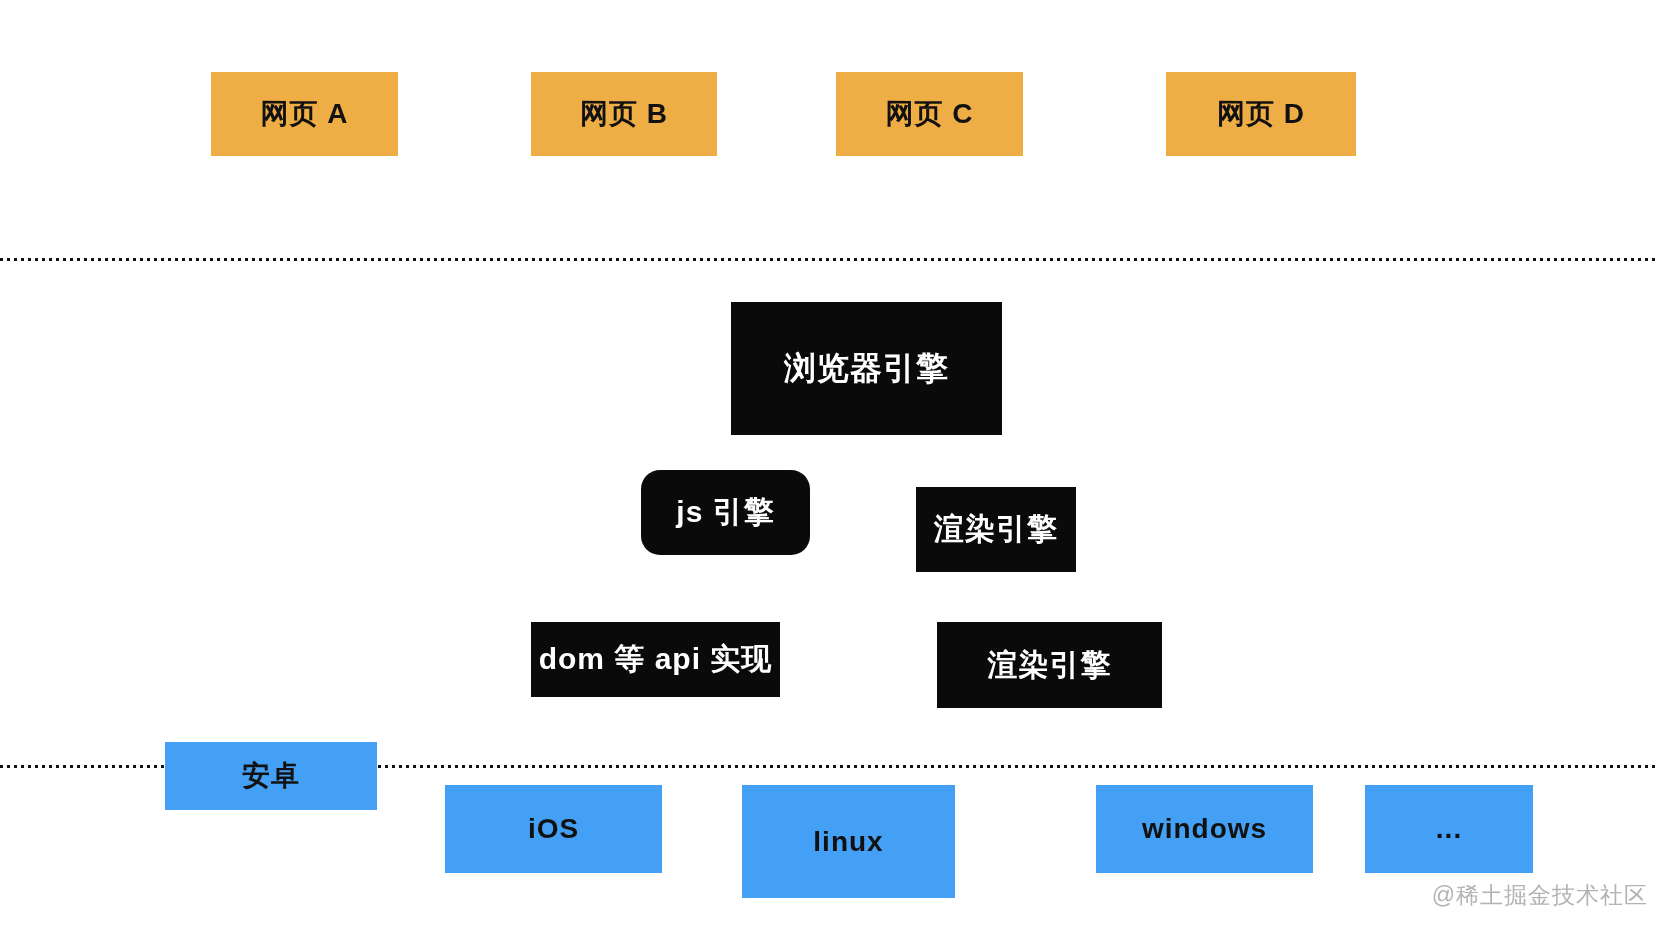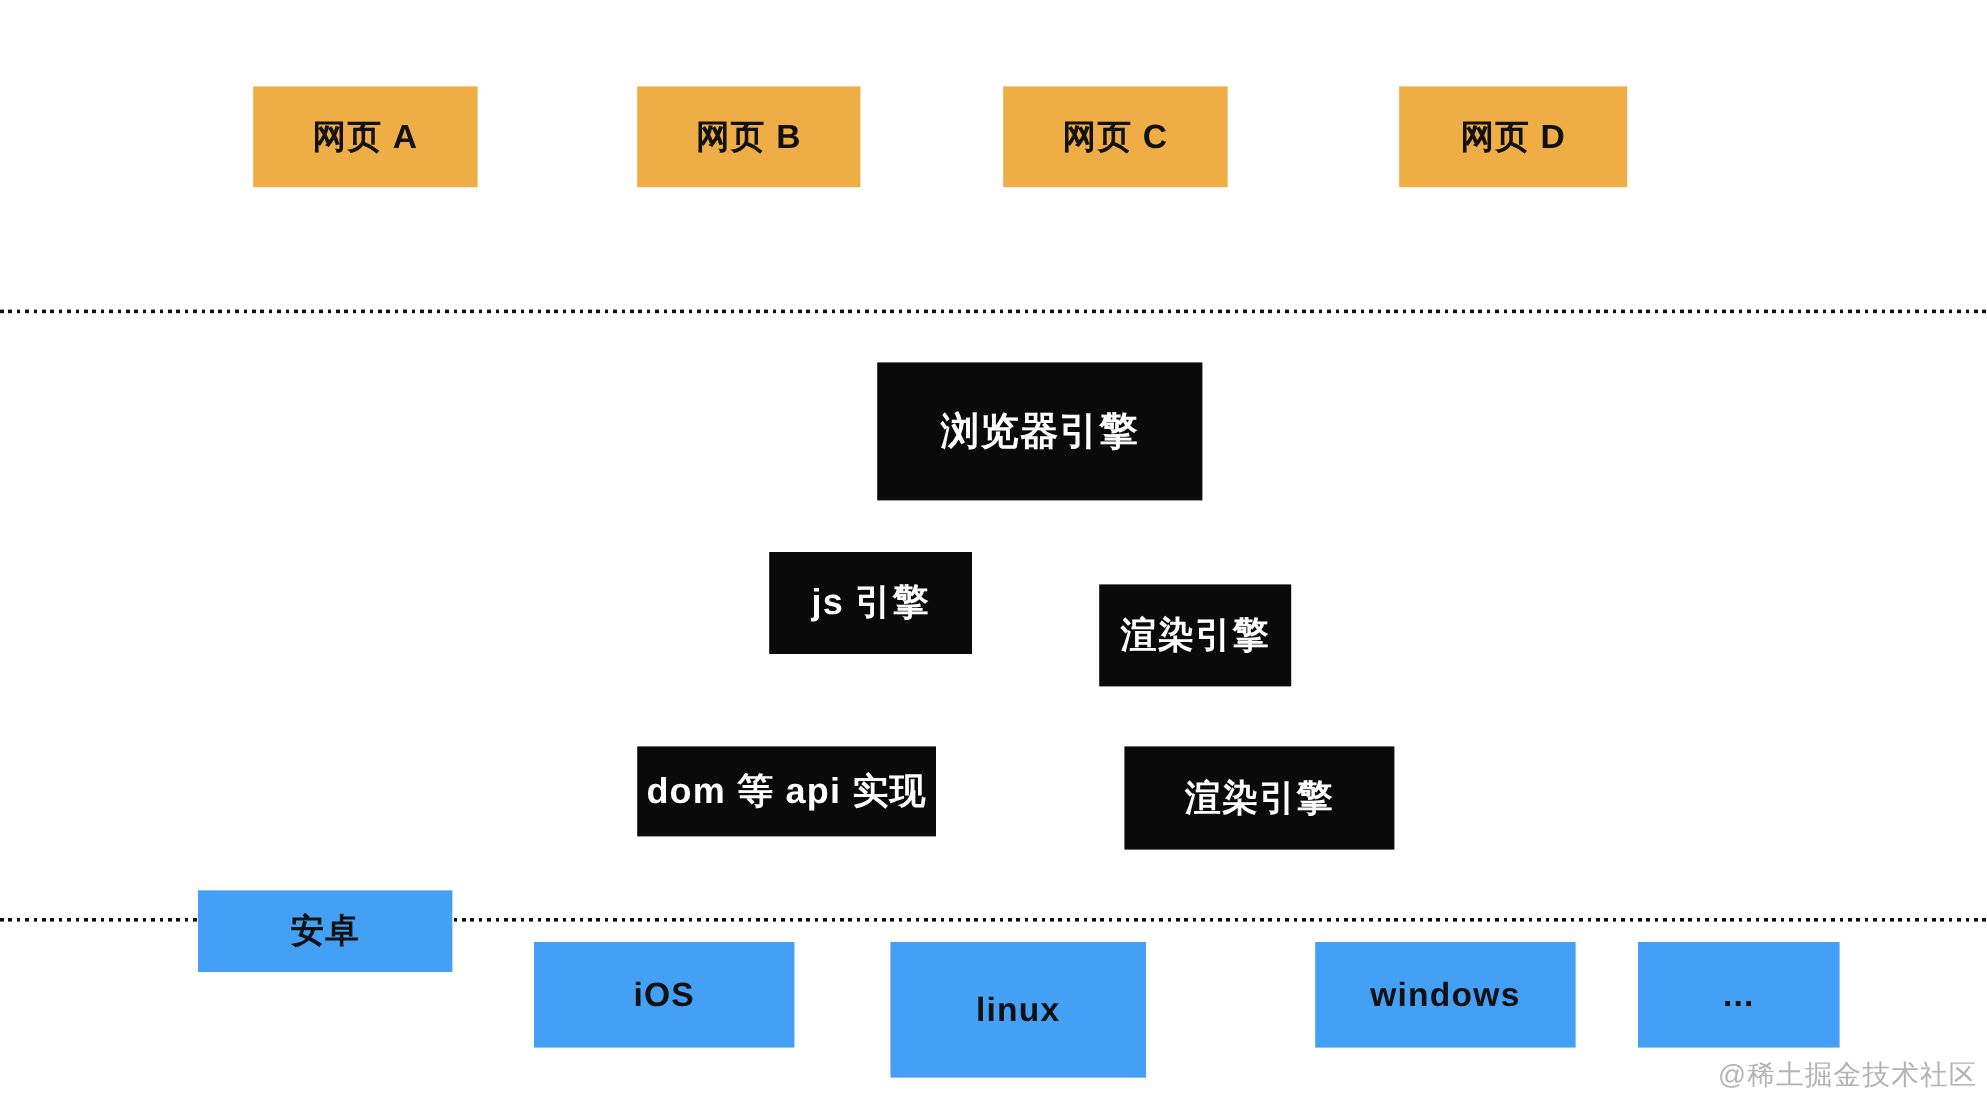--- a/index.html
+++ b/index.html
@@ -33,22 +33,22 @@
   }
   
   #wp-a{left:211px;top:72px;width:187px;height:84px;}
   #wp-b{left:531px;top:72px;width:186px;height:84px;}
   #wp-c{left:836px;top:72px;width:187px;height:84px;}
   #wp-d{left:1166px;top:72px;width:190px;height:84px;}
   
   #sep-1{top:258px;}
   #sep-2{top:765px;}
   
-  #browser-engine{left:731px;top:302px;width:271px;height:115px;font-size:32px;}
-  #js-engine{left:641px;top:460px;width:169px;height:85px;}
+  #browser-engine{left:731px;top:302px;width:271px;height:133px;font-size:32px;}
+  #js-engine{left:641px;top:470px;width:169px;height:85px;border-radius:19px;}
   #rendering-engine{left:916px;top:487px;width:160px;height:85px;}
   #dom-api-impl{left:531px;top:622px;width:249px;height:75px;}
   #rendering-impl{left:937px;top:622px;width:225px;height:86px;}
   
   #pf-android{left:165px;top:742px;width:212px;height:68px;}
   #pf-ios{left:445px;top:785px;width:217px;height:88px;}
   #pf-linux{left:742px;top:785px;width:213px;height:113px;}
   #pf-windows{left:1096px;top:785px;width:217px;height:88px;}
   #pf-more{left:1365px;top:785px;width:168px;height:88px;}
 </style>

